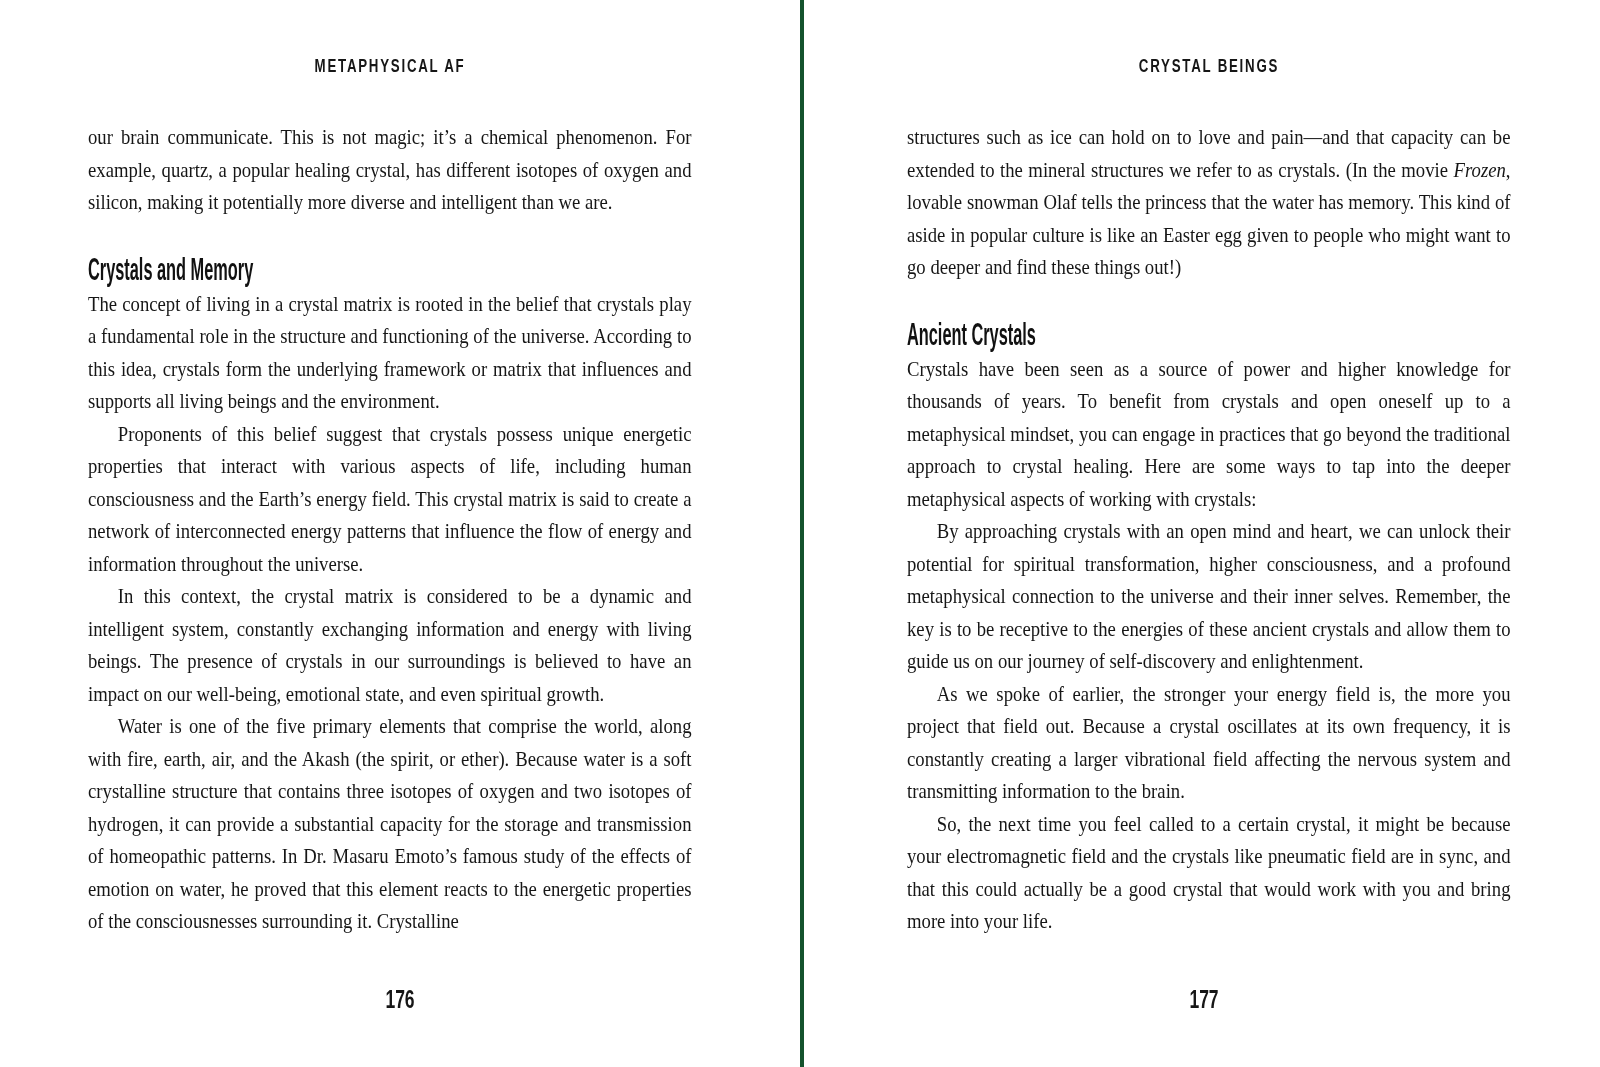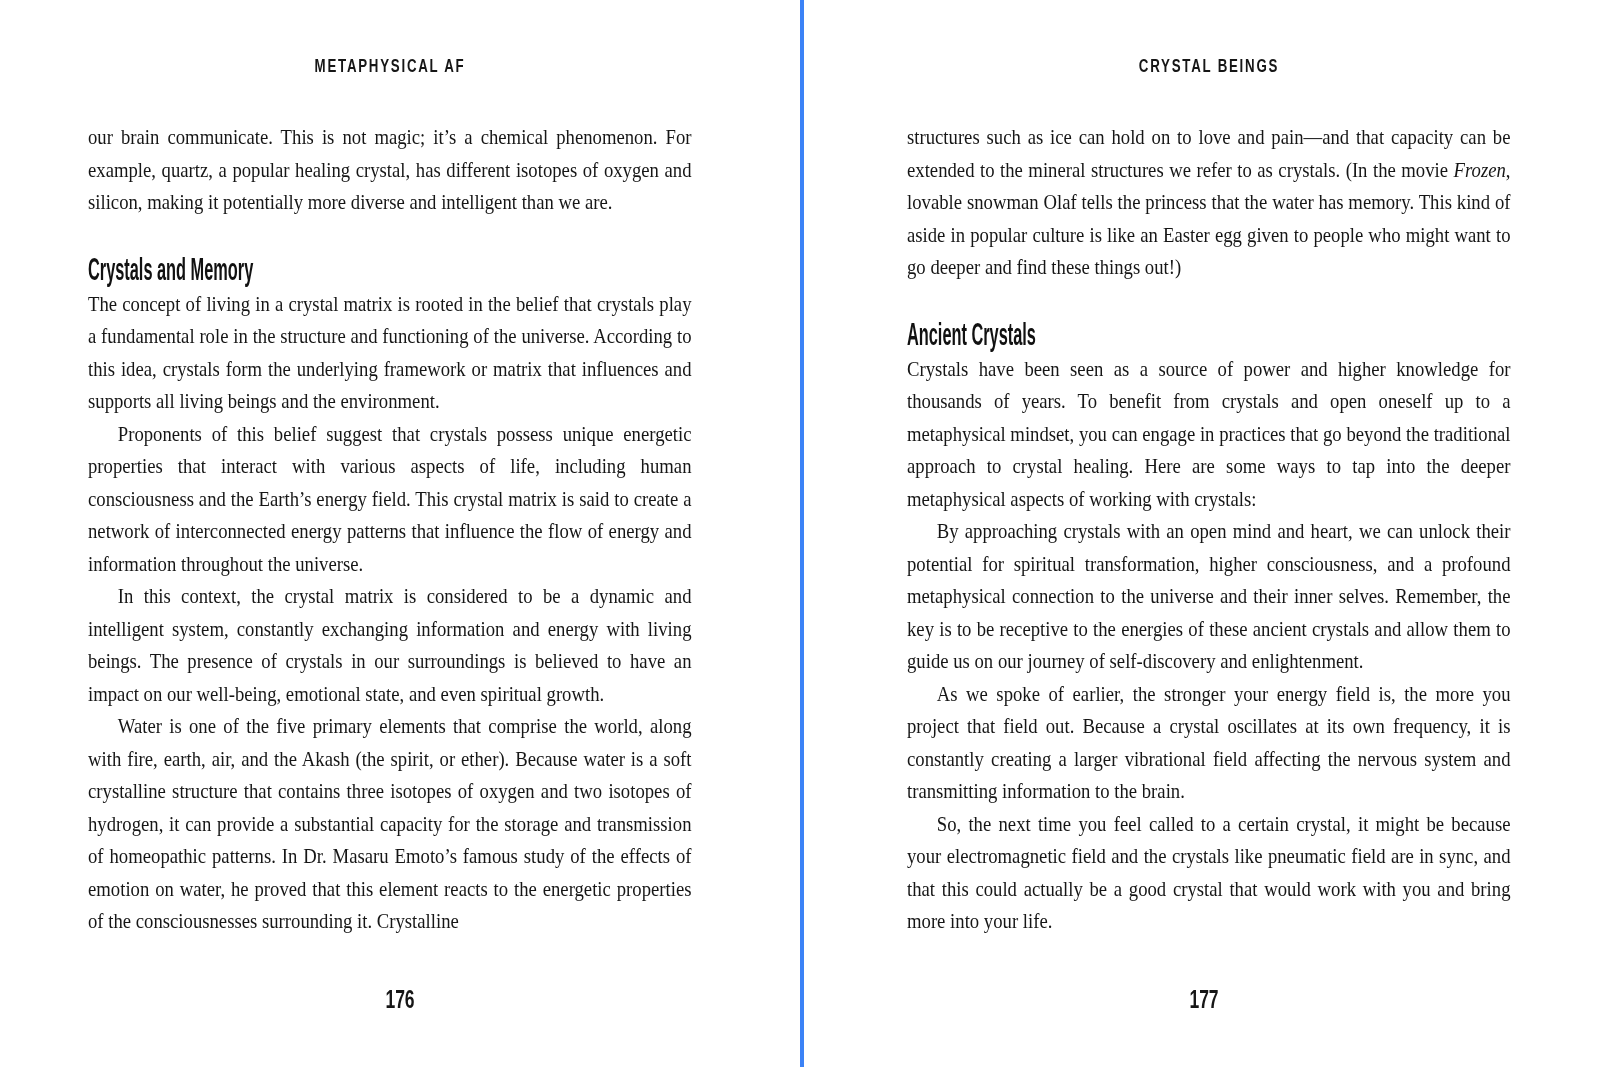--- a/index.html
+++ b/index.html
@@ -4,21 +4,21 @@
 <style>
   html, body {
     margin: 0;
     padding: 0;
     background: #ffffff;
   }
   .spread {
     position: relative;
     width: 1600px;
     height: 1067px;
-    background: #3b82f6;
+    background: #14532d;
     overflow: hidden;
   }
   .page {
     position: absolute;
     top: 0;
     width: 800px;
     height: 1067px;
     background: #ffffff;
   }
   #left-page  { left: 0; }

